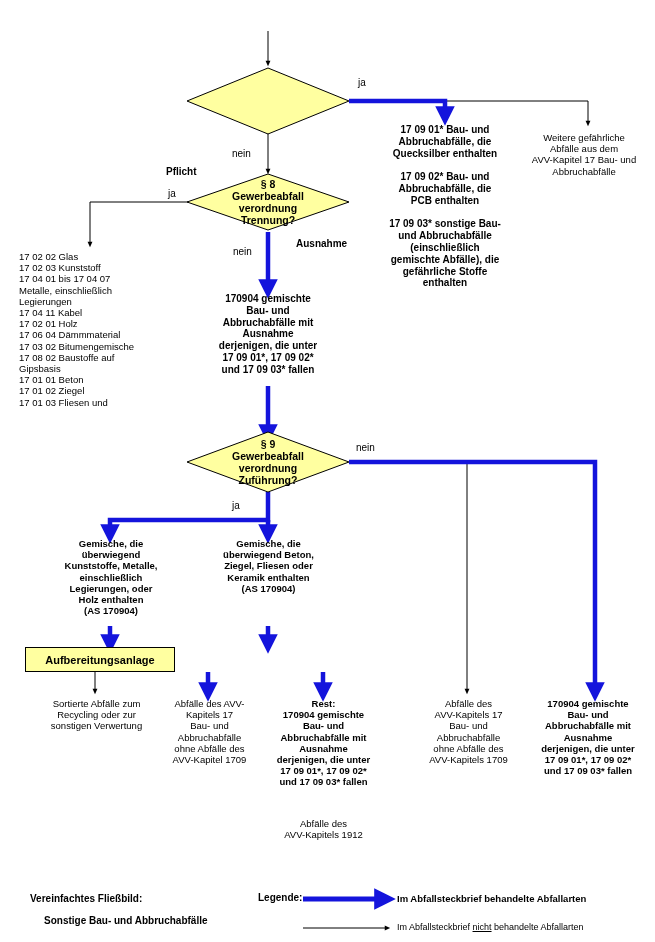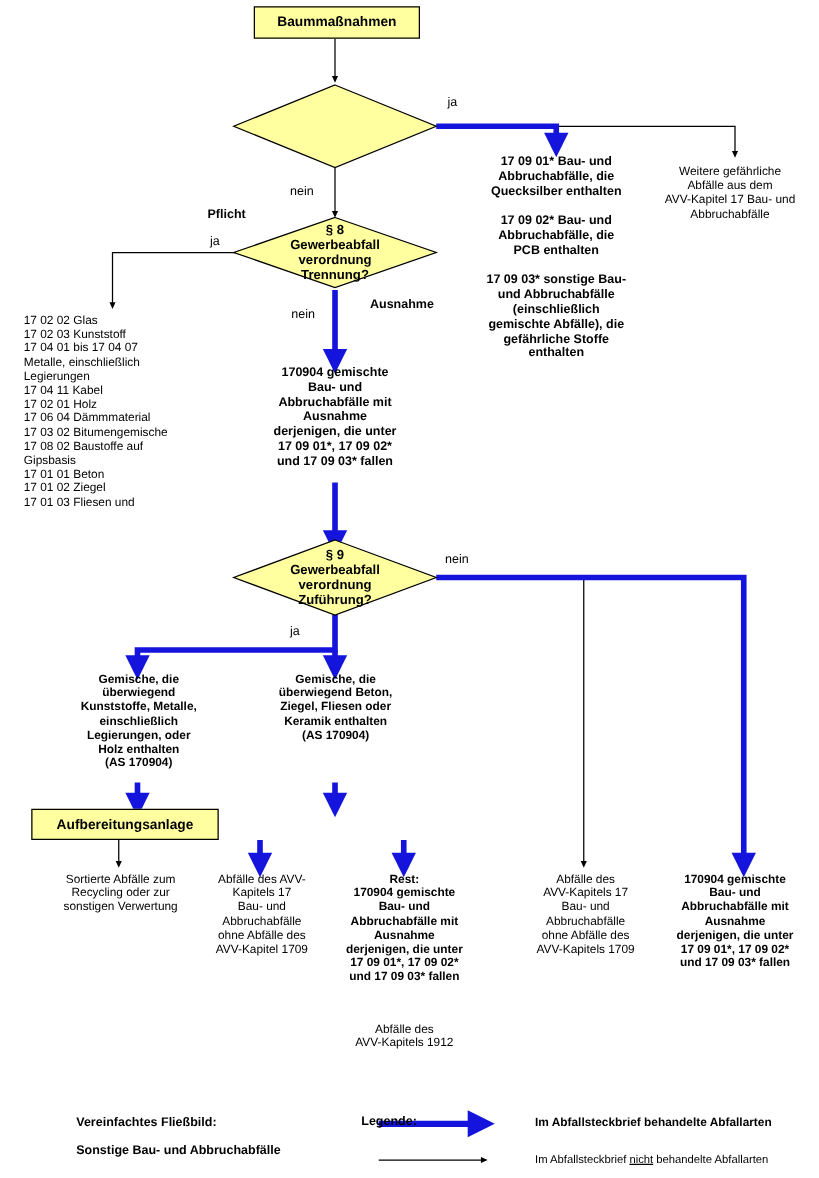--- a/index.html
+++ b/index.html
@@ -12,21 +12,21 @@
   .txt.left{text-align:left;}
   .boxy{position:absolute;background:#ffffa0;border:1px solid #000;
         display:flex;align-items:center;justify-content:center;
         font-weight:bold;text-align:center;box-sizing:border-box;}
   .diamond{position:absolute;}
   .diamond .dlabel{position:absolute;left:0;top:0;width:100%;height:100%;
         display:flex;flex-direction:column;align-items:center;justify-content:center;
         font-weight:bold;text-align:center;line-height:1.15;}
   .edgelabel{position:absolute;font-size:10px;}
   .edgelabel.b{font-weight:bold;}
-  .legend-txt{position:absolute;font-size:10px;margin-left:31px;}
+  .legend-txt{position:absolute;font-size:10px;}
   .legend-txt.bold{font-weight:bold;}
   u{text-decoration:underline;}
 </style>
 </head>
 <body>
 
 <div id="stage">
 
   <svg class="wires" viewBox="0 0 655 942">
     <defs>
@@ -76,23 +76,20 @@
     <g stroke="#000" stroke-width="1" fill="#ffffa0">
       <polygon points="268,68 349,101 268,134 187,101"></polygon>
       <polygon points="268,174 349,202 268,230 187,202"></polygon>
       <polygon points="268,432 349,462 268,492 187,462"></polygon>
     </g>
 
     <path d="M303 899 L385 899" stroke="#1414dc" stroke-width="5" fill="none" marker-end="url(#ahb)"></path>
     <path d="M303 928 L388 928" stroke="#000" stroke-width="1" fill="none" marker-end="url(#ahk)"></path>
   </svg>
 
-  <div class="boxy" style="left:203px;top:5px;width:133px;height:26px;font-size:11px;">
-    <span>Baummaßnahmen</span>
-  </div>
 
 
   <div class="diamond" style="left:187px;top:172px;width:162px;height:60px;">
     <div class="dlabel" style="font-size:10.5px;white-space:pre-line;">§ 8
 Gewerbeabfall
 verordnung
 Trennung?</div>
   </div>
 
   <div class="diamond" style="left:187px;top:432px;width:162px;height:60px;">
@@ -205,20 +202,20 @@
 
   <div class="txt bold" style="left:524px;top:698px;width:128px;font-size:9.5px;">170904 gemischte
 Bau- und
 Abbruchabfälle mit
 Ausnahme
 derjenigen, die unter
 17 09 01*, 17 09 02*
 und 17 09 03* fallen</div>
 
   <div class="legend-txt bold" style="left:30px;top:893px;">Vereinfachtes Fließbild:</div>
-  <div class="legend-txt bold" style="left:30px;top:915px;">Sonstige Bau- und Abbruchabfälle</div>
+  <div class="legend-txt bold" style="left:44px;top:915px;">Sonstige Bau- und Abbruchabfälle</div>
   <div class="legend-txt bold" style="left:258px;top:892px;">Legende:</div>
   <div class="legend-txt bold" style="left:397px;top:893px;font-size:9.5px;">Im Abfallsteckbrief behandelte Abfallarten</div>
   <div class="legend-txt" style="left:397px;top:922px;font-size:9px;">
     <span>Im Abfallsteckbrief </span><u>nicht</u><span> behandelte Abfallarten</span>
   </div>
 
 </div>
 
 </body></html>

